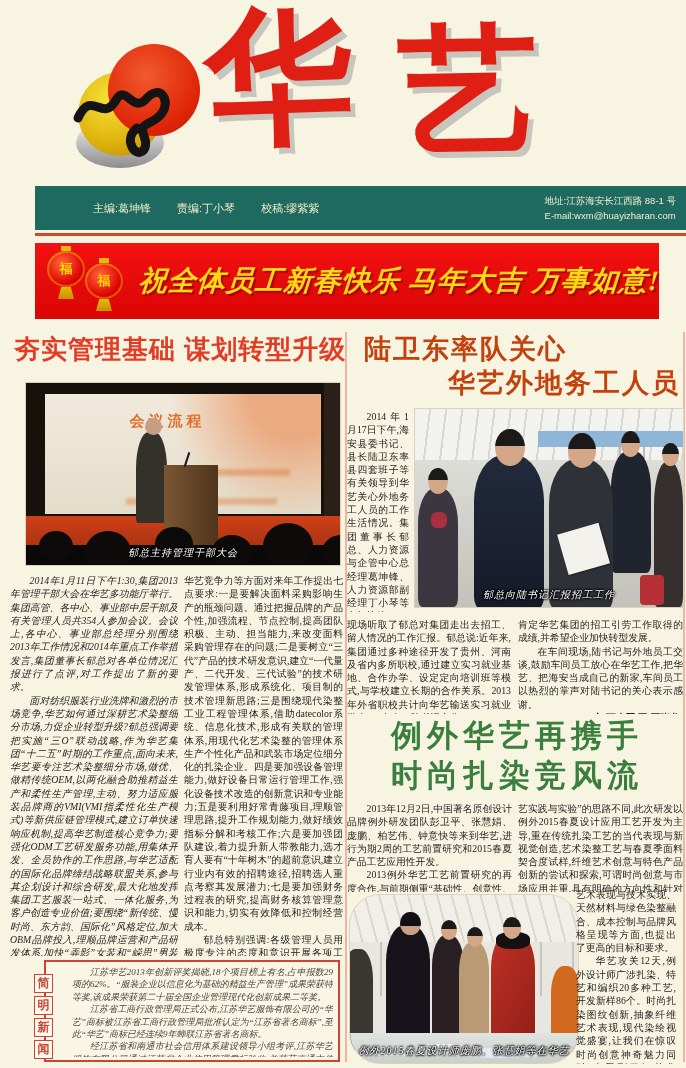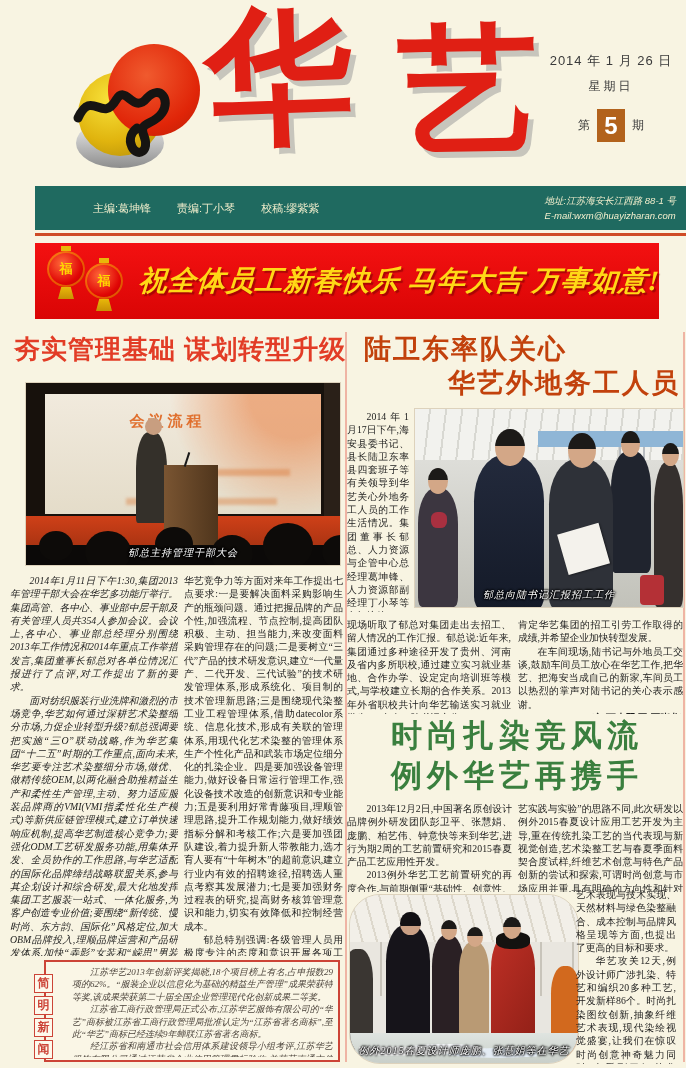--- a/index.html
+++ b/index.html
@@ -25,21 +25,21 @@
   .weekday{font-size:12px;margin-top:8px;letter-spacing:3px;}
   .issue-row{margin-top:14px;display:flex;align-items:center;justify-content:center;gap:7px;}
   .issue-fix{font-size:12px;}
   .issue-num{width:28px;height:33px;background:#b2621c;color:#fff;text-align:center;
             font:bold 24px/33px "Liberation Sans",sans-serif;}
 
   
   .infobar{position:absolute;left:35px;top:186px;width:651px;height:44px;background:#1f6a60;
            color:#f3efcd;font-family:"Liberation Sans",sans-serif;display:flex;align-items:center;}
   .edit-group{display:flex;gap:26px;margin-left:58px;font-size:11px;white-space:nowrap;}
-  .contact-group{margin-left:auto;margin-right:10px;display:flex;gap:16px;font-size:9.5px;line-height:15px;font-style:italic;}
+  .contact-group{margin-left:auto;margin-right:10px;display:flex;gap:16px;font-size:9.5px;line-height:15px;}
   .contact-col{display:flex;flex-direction:column;white-space:nowrap;}
   .accent-line{position:absolute;left:35px;top:233px;width:651px;height:3px;background:#cf4b26;}
 
   
   .banner{position:absolute;left:35px;top:243px;width:624px;height:76px;
           background:linear-gradient(#f31111,#da0505);}
   .banner-text{position:absolute;left:104px;top:0;height:76px;line-height:76px;color:#ffd816;
           font-size:28px;font-weight:bold;font-style:italic;white-space:nowrap;
           transform:skewX(-4deg);text-shadow:2px 2px 1px rgba(120,0,0,.55);letter-spacing:1px;}
   .lantern{position:absolute;width:38px;height:36px;border-radius:50%;
@@ -174,29 +174,20 @@
     <div class="logo-rim"></div>
     <div class="logo-yellow"></div>
     <div class="logo-red"></div>
     <svg class="logo-squiggle" width="122" height="106" viewBox="0 0 122 106">
       <path d="M8 50 C 22 20, 32 56, 46 32 C 56 15, 63 47, 77 30 C 90 16, 101 32, 92 45 C 83 58, 68 53, 74 68 C 80 83, 68 90, 62 79 C 58 71, 62 64, 67 60" fill="none" stroke="#161412" stroke-width="9" stroke-linecap="round"></path>
     </svg>
   </div>
   <div class="title-char" id="tc1">华</div>
   <div class="title-char" id="tc2">艺</div>
 
-  <div class="dateblock">
-    <div class="date-line">2014 年 1 月 26 日</div>
-    <div class="weekday">星期日</div>
-    <div class="issue-row">
-      <span class="issue-fix">第</span>
-      <span class="issue-num">5</span>
-      <span class="issue-fix">期</span>
-    </div>
-  </div>
 
   <div class="infobar">
     <div class="edit-group">
       <span>主编:葛坤锋</span>
       <span>责编:丁小琴</span>
       <span>校稿:缪紫紫</span>
     </div>
     <div class="contact-group">
       <div class="contact-col">
         <span>地址:江苏海安长江西路 88-1 号</span>
@@ -295,22 +286,22 @@
   <div class="col bodytext" id="r-colA">
     <p class="cont">现场听取了郁总对集团走出去招工、留人情况的工作汇报。郁总说:近年来,集团通过多种途径开发了贵州、河南及省内多所职校,通过建立实习就业基地、合作办学、设定定向培训班等模式,与学校建立长期的合作关系。2013年外省职校共计向华艺输送实习就业学生150多人。陆书记充分</p>
   </div>
   <div class="col bodytext" id="r-colB">
     <p class="cont">肯定华艺集团的招工引劳工作取得的成绩,并希望企业加快转型发展。</p>
     <p>在车间现场,陆书记与外地员工交谈,鼓励车间员工放心在华艺工作,把华艺、把海安当成自己的新家,车间员工以热烈的掌声对陆书记的关心表示感谢。</p>
     <p class="byline">(文/丁小琴  图/严晓龙)</p>
   </div>
 
   <div class="h-green">
+    <div>例外华艺再携手</div>
     <div>时尚扎染竞风流</div>
-    <div>例外华艺再携手</div>
   </div>
 
   <div class="col bodytext" id="e-colA">
     <p>2013年12月2日,中国著名原创设计品牌例外研发团队彭卫平、张慧娟、庞鹏、柏艺伟、钟意快等来到华艺,进行为期2周的工艺前置研究和2015春夏产品工艺应用性开发。</p>
     <p>2013例外华艺工艺前置研究的再度合作,与前期侧重“基础性、创意性、前瞻性工</p>
   </div>
   <div class="col bodytext" id="e-colB">
     <p class="cont">艺实践与实验”的思路不同,此次研发以例外2015春夏设计应用工艺开发为主导,重在传统扎染工艺的当代表现与新视觉创造,艺术染整工艺与春夏季面料契合度试样,纤维艺术创意与特色产品创新的尝试和探索,可谓时尚创意与市场应用并重,具有明确的方向性和针对性。同时,项目组在新工艺的</p>
   </div>
 

